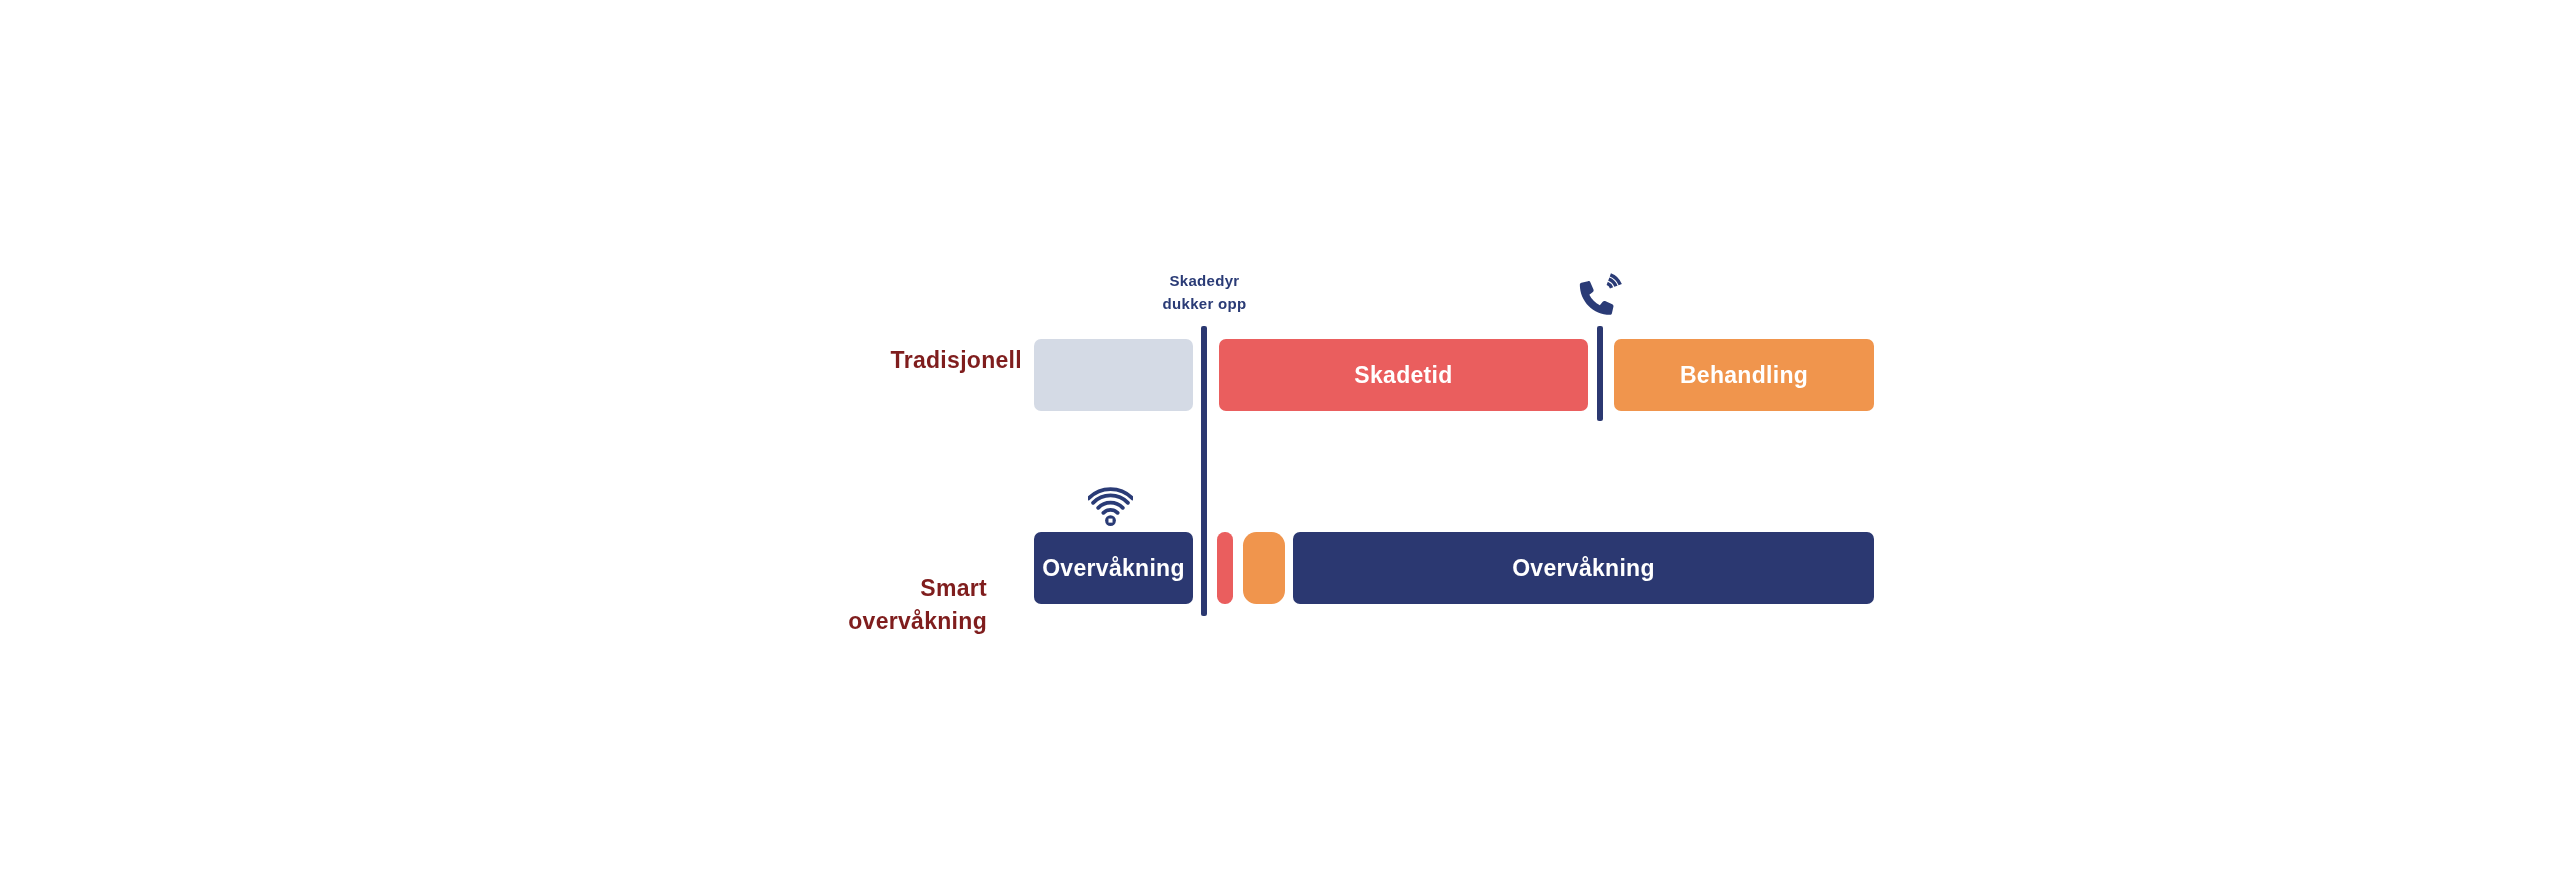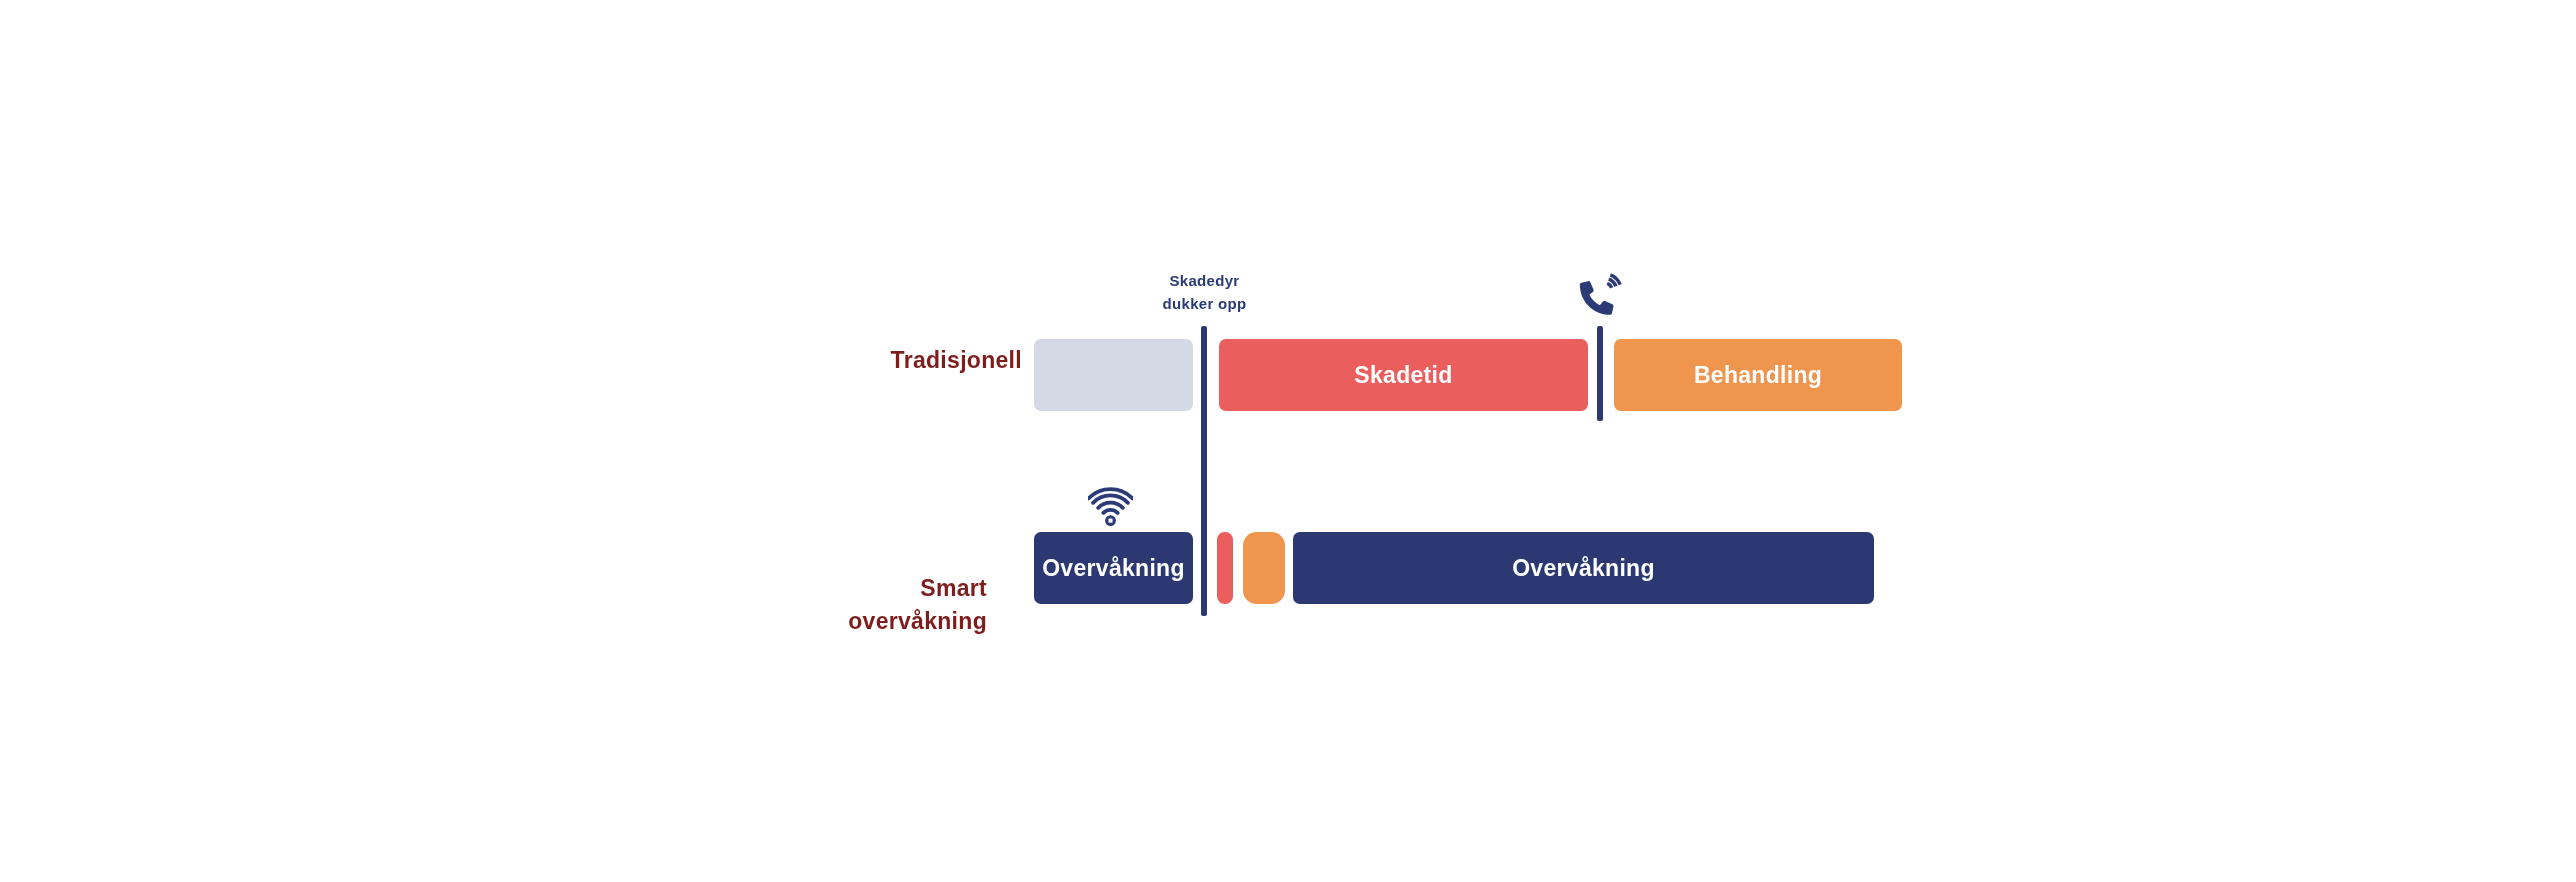--- a/index.html
+++ b/index.html
@@ -107,21 +107,21 @@
   <div class="abs vline" style="left:1597px; top:326px; height:95px;"></div>
 
   <div class="abs row-label" style="left:661px; top:344px;">
     <div>Tradisjonell</div>
   </div>
 
   <div class="abs bar bar-gray" style="left:1034px; top:339px; width:159px;"></div>
 
   <div class="abs bar bar-red" style="left:1219px; top:339px; width:369px;">Skadetid</div>
 
-  <div class="abs bar bar-orange" style="left:1614px; top:339px; width:288px;">Behandling</div>
+  <div class="abs bar bar-orange" style="left:1614px; top:339px; width:260px;">Behandling</div>
 
   <div class="abs row-label" style="left:626px; top:536px;margin-top:36px;">
     <div>Smart</div>
     <div>overvåkning</div>
   </div>
 
   <div class="abs bar bar-navy" style="left:1034px; top:532px; width:159px;">Overvåkning</div>
 
   <div class="abs bar pill-red" style="left:1217px; top:532px; width:15.5px; height:72px;"></div>
 

